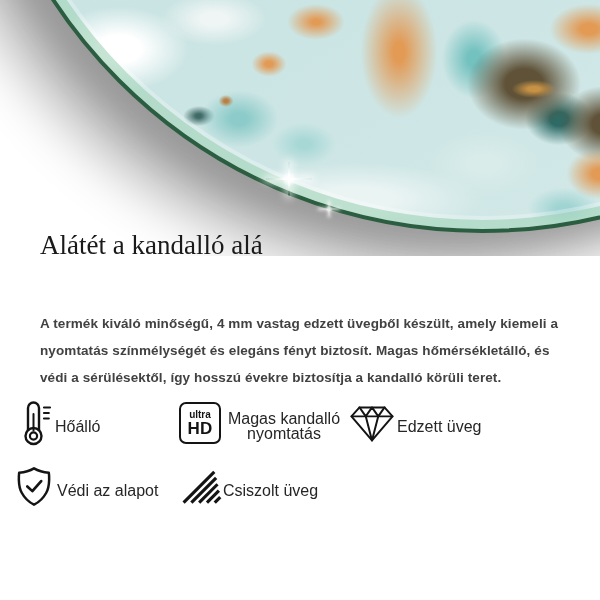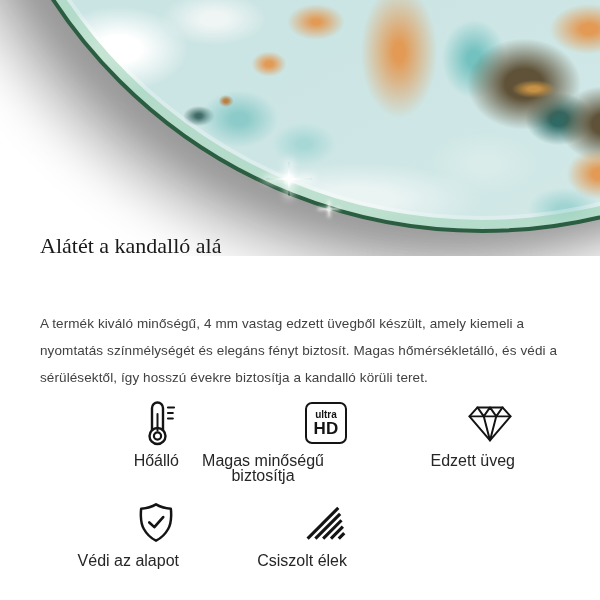--- a/index.html
+++ b/index.html
@@ -49,28 +49,28 @@
   .sparkle::before{content:"";position:absolute;left:0;top:50%;width:100%;height:2px;transform:translateY(-50%);
     background:linear-gradient(to right,transparent,#fff 42%,#fff 58%,transparent);box-shadow:0 0 8px 2px rgba(255,255,255,.9);}
   .sparkle::after{content:"";position:absolute;top:0;left:50%;height:100%;width:2px;transform:translateX(-50%);
     background:linear-gradient(to bottom,transparent,#fff 42%,#fff 58%,transparent);box-shadow:0 0 8px 2px rgba(255,255,255,.9);}
   .sparkle .glow{position:absolute;left:50%;top:50%;width:14px;height:14px;transform:translate(-50%,-50%);
     border-radius:50%;background:radial-gradient(circle,#fff 0%,rgba(255,255,255,.55) 45%,transparent 75%);}
   .sparkle.small{left:306px;top:192px;transform:scale(.45);opacity:.85;}
 
   
   .title{position:absolute;left:40px;top:230px;font-family:"Liberation Serif","DejaVu Serif",serif;
-    font-size:22px;line-height:31px;color:var(--title-color);white-space:nowrap;}
+    font-size:27px;line-height:31px;color:var(--title-color);white-space:nowrap;}
   .description{position:absolute;left:40px;top:310px;width:533px;font-size:13.5px;line-height:27px;
-    color:var(--body-color);letter-spacing:.1px;}
+    color:var(--body-color);letter-spacing:.1px;font-weight:bold;}
 
   
   .features{position:absolute;left:11px;top:399px;width:504px;display:grid;
     grid-template-columns:repeat(3,1fr);row-gap:16px;}
-  .feature{display:flex;flex-direction:column;align-items:flex-end;}
+  .feature{display:flex;flex-direction:row;align-items:center;}
   .icon-wrap{height:48px;display:flex;align-items:center;justify-content:center;}
   .feature .label{margin-top:6px;font-size:16px;line-height:15px;color:var(--label-color);text-align:center;}
   .feature svg{stroke:var(--icon-color);fill:none;stroke-width:2.3;stroke-linecap:round;stroke-linejoin:round;display:block;}
   .ultrahd{width:42px;height:42px;border:2.5px solid var(--icon-color);border-radius:7px;
     display:flex;flex-direction:column;align-items:center;justify-content:center;color:var(--icon-color);}
   .ultrahd .u{font-size:10px;font-weight:600;line-height:1;}
   .ultrahd .hd{font-size:17px;font-weight:700;line-height:1;letter-spacing:.3px;}
 </style>
 </head>
 <body>
@@ -108,21 +108,21 @@
       <div class="label">Hőálló</div>
     </div>
 
     <div class="feature">
       <div class="icon-wrap">
         <div class="ultrahd">
           <span class="u">ultra</span>
           <span class="hd">HD</span>
         </div>
       </div>
-      <div class="label">Magas minőségű biztosítja</div>
+      <div class="label">Magas kandalló nyomtatás</div>
     </div>
 
     <div class="feature">
       <div class="icon-wrap">
         <svg width="50" height="43" viewBox="0 0 56 48" style="stroke-width:2.2">
           <path d="M14 6 L42 6 L51 16 L28 43 L5 16 Z"></path>
           <path d="M5 16 L51 16"></path>
           <path d="M14 6 L21 16 L28 6 L35 16 L42 6"></path>
           <path d="M21 16 L28 43 M35 16 L28 43"></path>
         </svg>
@@ -143,18 +143,18 @@
     <div class="feature">
       <div class="icon-wrap">
         <svg width="44" height="44" viewBox="0 0 48 48" style="stroke-width:3.4;stroke-linecap:butt">
           <path d="M5 41 L38.5 7.5"></path>
           <path d="M13.5 41 L40.5 14"></path>
           <path d="M22 41 L42 21"></path>
           <path d="M30.5 41 L43.5 28"></path>
           <path d="M39 41 L45 35"></path>
         </svg>
       </div>
-      <div class="label">Csiszolt élek</div>
+      <div class="label">Csiszolt üveg</div>
     </div>
 
 
   </div>
 </div>
 
 </body></html>

